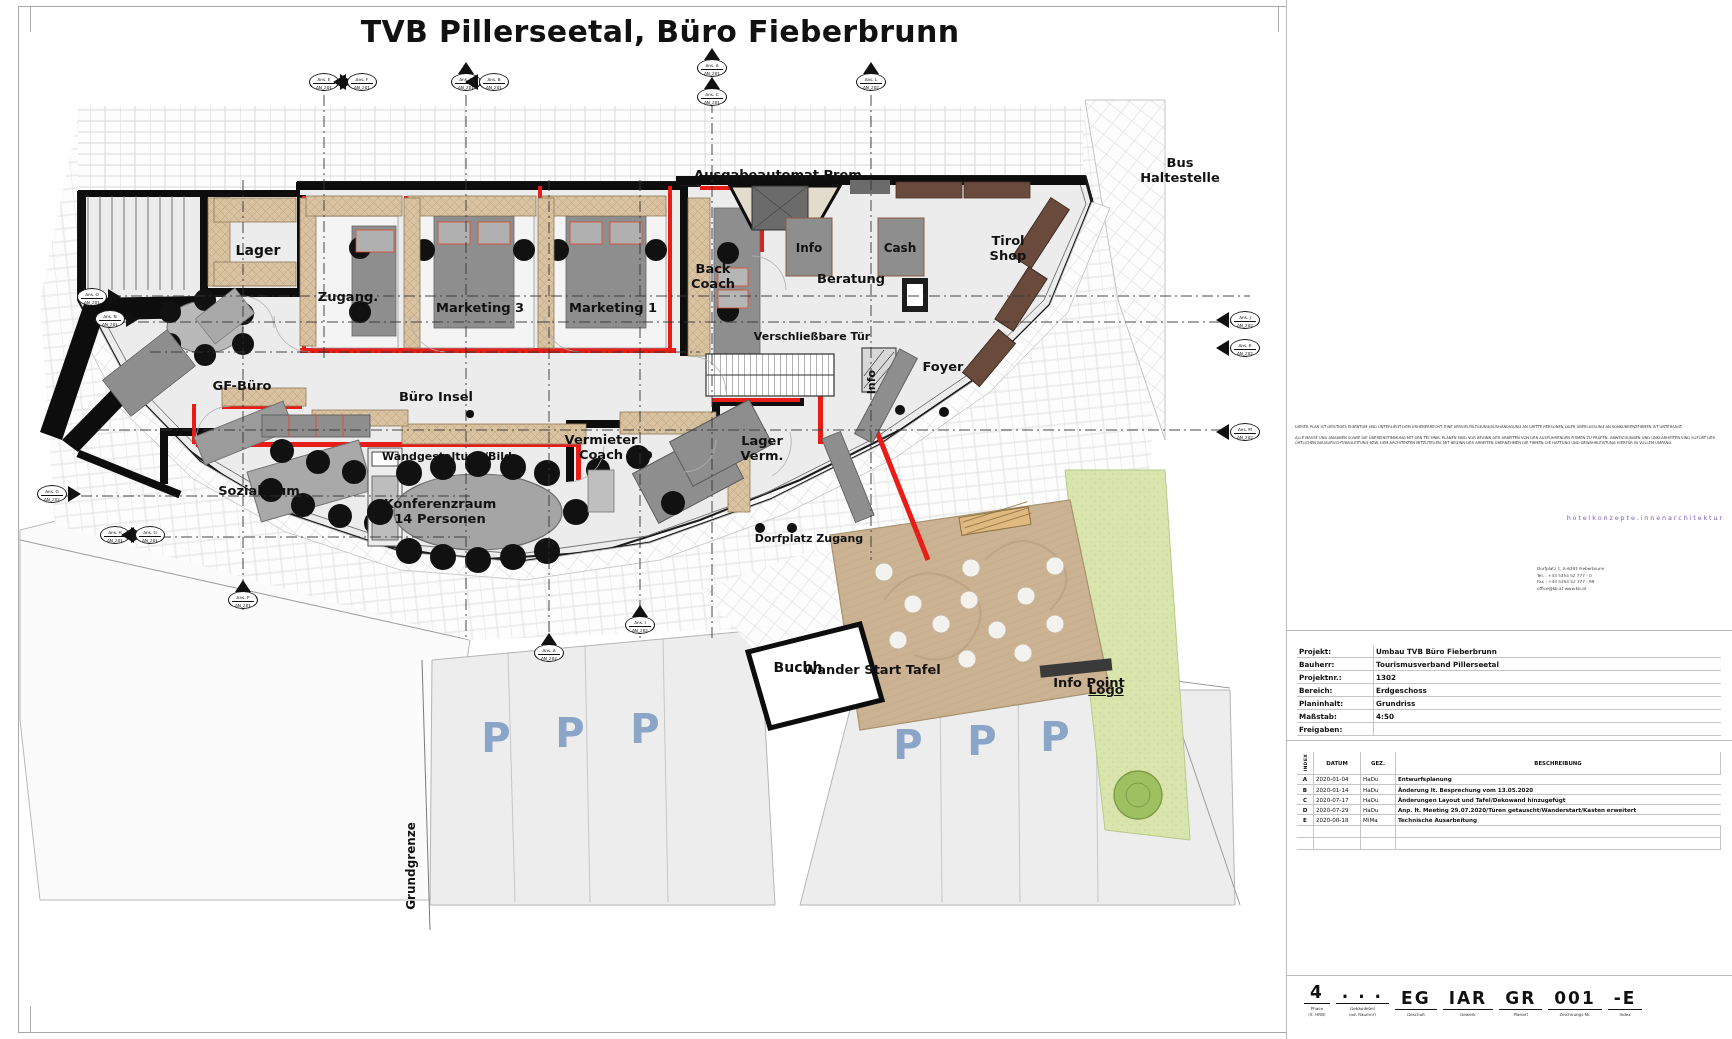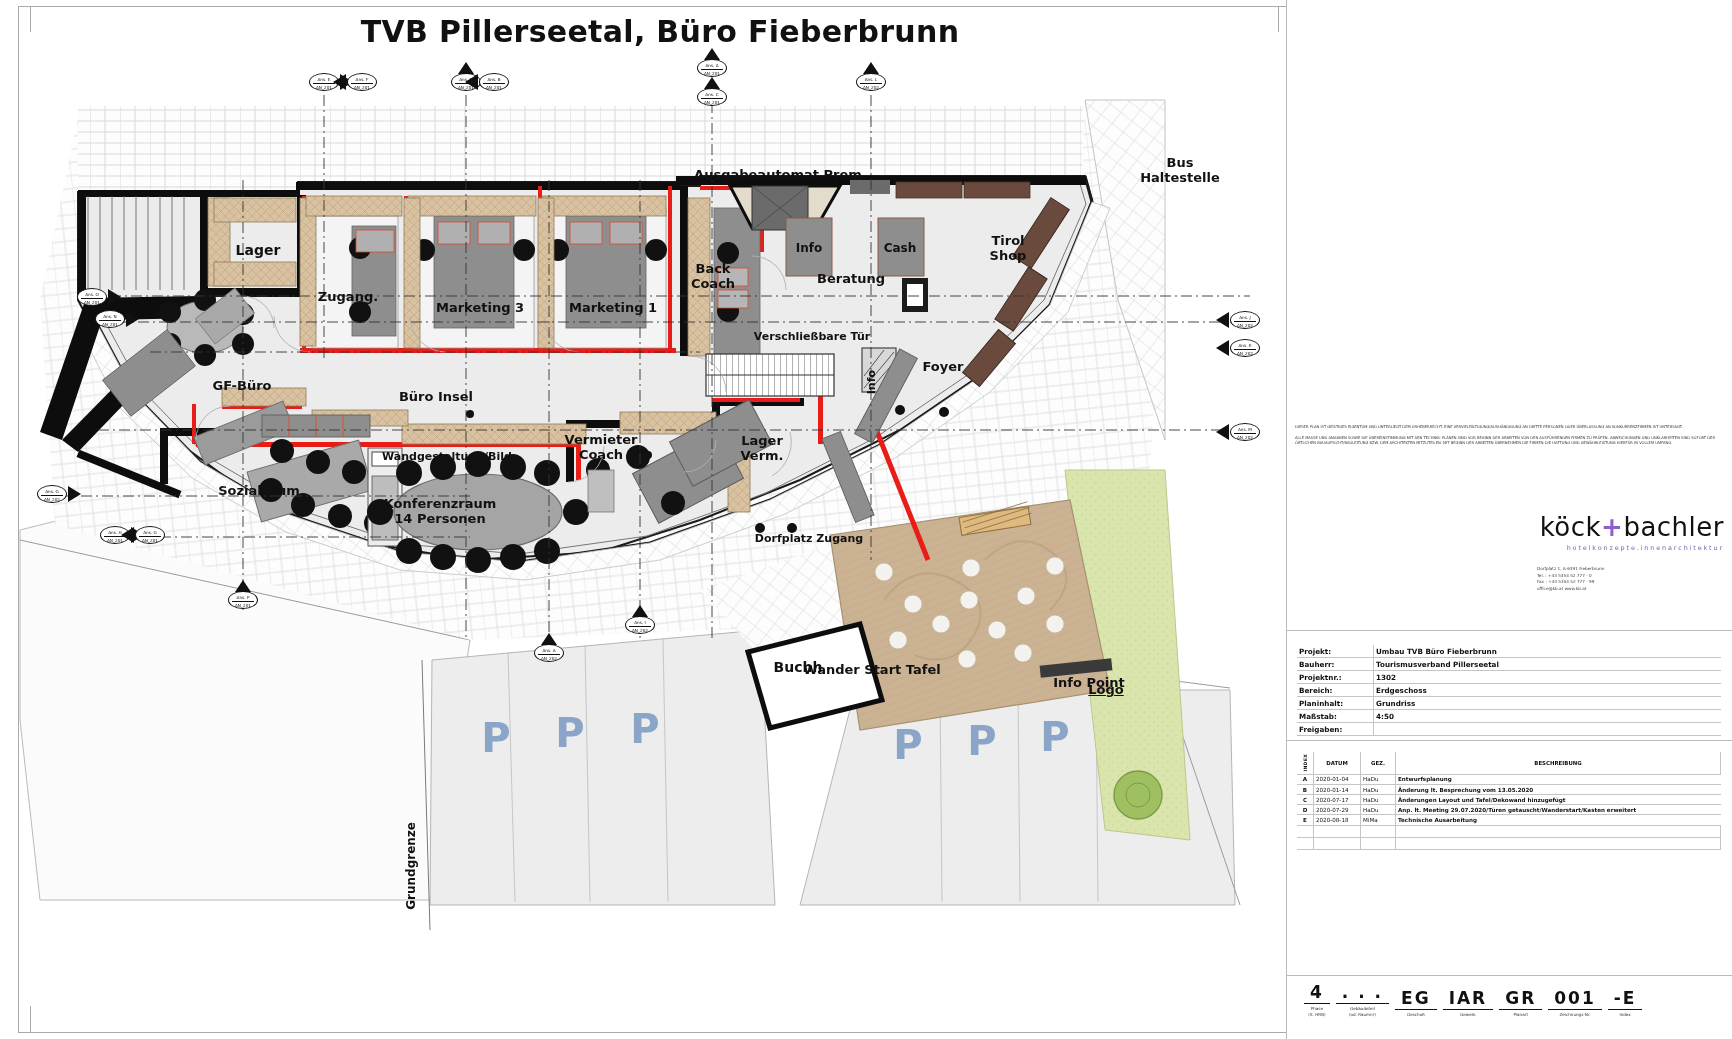--- a/index.html
+++ b/index.html
@@ -653,21 +653,20 @@
     <div class="rp-div" style="top:630px;"></div>
     <div class="rp-div" style="top:740px;"></div>
     <div class="rp-div" style="top:975px;"></div>
 
     <div id="disclaimer">
       <p>DIESER PLAN IST GEISTIGES EIGENTUM UND UNTERLIEGT DEM URHEBERRECHT. EINE VERVIELFÄLTIGUNG/AUSHÄNDIGUNG AN DRITTE PERSONEN ODER ÜBERLASSUNG AN KONKURRENZFIRMEN IST UNTERSAGT.</p>
       <p>ALLE MASSE UND ANGABEN SOWIE DIE ÜBEREINSTIMMUNG MIT DEN TECHNIK- PLÄNEN SIND VOR BEGINN DER ARBEITEN VON DEN AUSFÜHRENDEN FIRMEN ZU PRÜFEN. ABWEICHUNGEN UND UNKLARHEITEN SIND SOFORT DER ÖRTLICHEN BAUAUFSICHT/BAULEITUNG BZW. DEM ARCHITEKTEN MITZUTEILEN. MIT BEGINN DER ARBEITEN ÜBERNEHMEN DIE FIRMEN DIE HAFTUNG UND GEWÄHRLEISTUNG HIERFÜR IN VOLLEM UMFANG.</p>
     </div>
 
     <div id="logo">
-      <div class="brand"><span>köck</span><span class="plus">+</span><span>bachler</span></div>
       <div class="sub">hotelkonzepte.innenarchitektur</div>
     </div>
 
     <div id="office">
       <div>Dorfplatz 1, A-6391 Fieberbrunn</div>
       <div>Tel.   : +43 5354 52 777 - 0</div>
       <div>Fax   : +43 5354 52 777 - 99</div>
       <div>office@kb.at          www.kb.at</div>
     </div>
 

